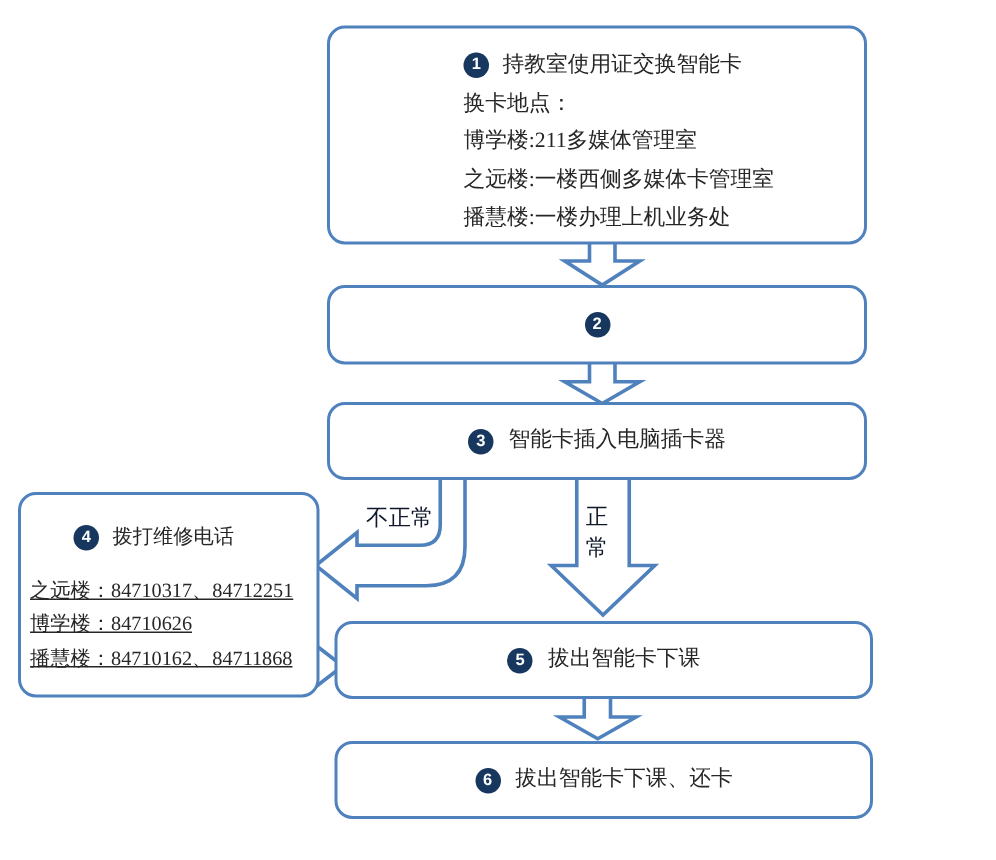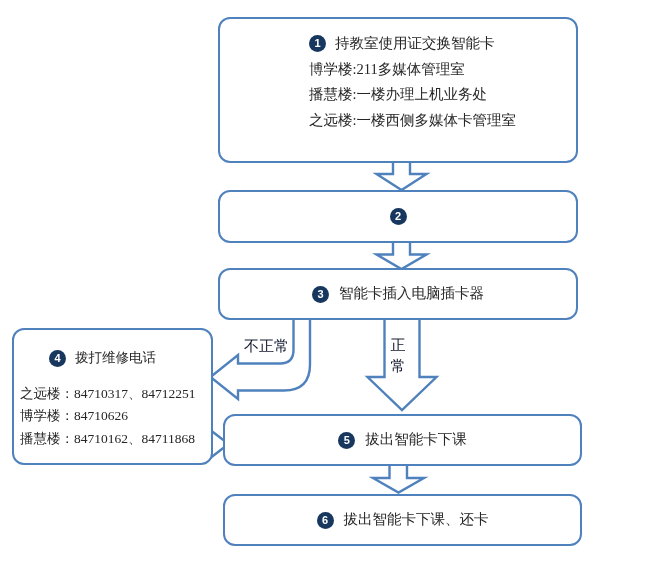--- a/index.html
+++ b/index.html
@@ -58,21 +58,21 @@
   .box6 { left: 223px; top: 494px; width: 359px; height: 52px; }
   .branch-label {
     position: absolute;
     z-index: 3;
     font-size: 15px;
     color: #0f172a;
     line-height: 21px;
   }
   .label-abnormal { left: 244px; top: 336px; }
   .label-normal { left: 389px; top: 335px; width: 18px; word-break: break-all; text-align: center; }
-  .phone-line { white-space: nowrap; }
+  .phone-line { white-space: nowrap; text-decoration: underline; }
 </style>
 </head>
 <body>
 
 <div class="canvas">
 
   <svg class="arrow-layer" viewBox="0 0 664 573" xmlns="http://www.w3.org/2000/svg">
     <g fill="#ffffff" stroke="#4f81bd" stroke-width="2.4" stroke-linejoin="miter">
       <path d="M393 160 L393 174 L376.5 174 L401.5 190 L426.5 174 L410 174 L410 160 Z"></path>
       <path d="M393 241 L393 254.5 L376.5 254.5 L401.5 269 L426.5 254.5 L410 254.5 L410 241 Z"></path>
@@ -81,23 +81,24 @@
       <path d="M209 429 L228.5 444 L209 459 Z"></path>
       <path d="M389.5 464 L389.5 478 L373 478 L398.5 492.5 L424 478 L407 478 L407 464 Z"></path>
     </g>
   </svg>
 
   <div class="box box1">
     <div class="title-line">
       <span class="badge">1</span>
       <span>持教室使用证交换智能卡</span>
     </div>
+    <div>换卡地点：</div>
     <div>博学楼:211多媒体管理室</div>
+    <div>之远楼:一楼西侧多媒体卡管理室</div>
     <div>播慧楼:一楼办理上机业务处</div>
-    <div>之远楼:一楼西侧多媒体卡管理室</div>
   </div>
 
   <div class="box box2 box-center">
     <span class="badge">2</span>
   </div>
 
   <div class="box box3 box-center">
     <span class="badge">3</span>
     <span>智能卡插入电脑插卡器</span>
   </div>

